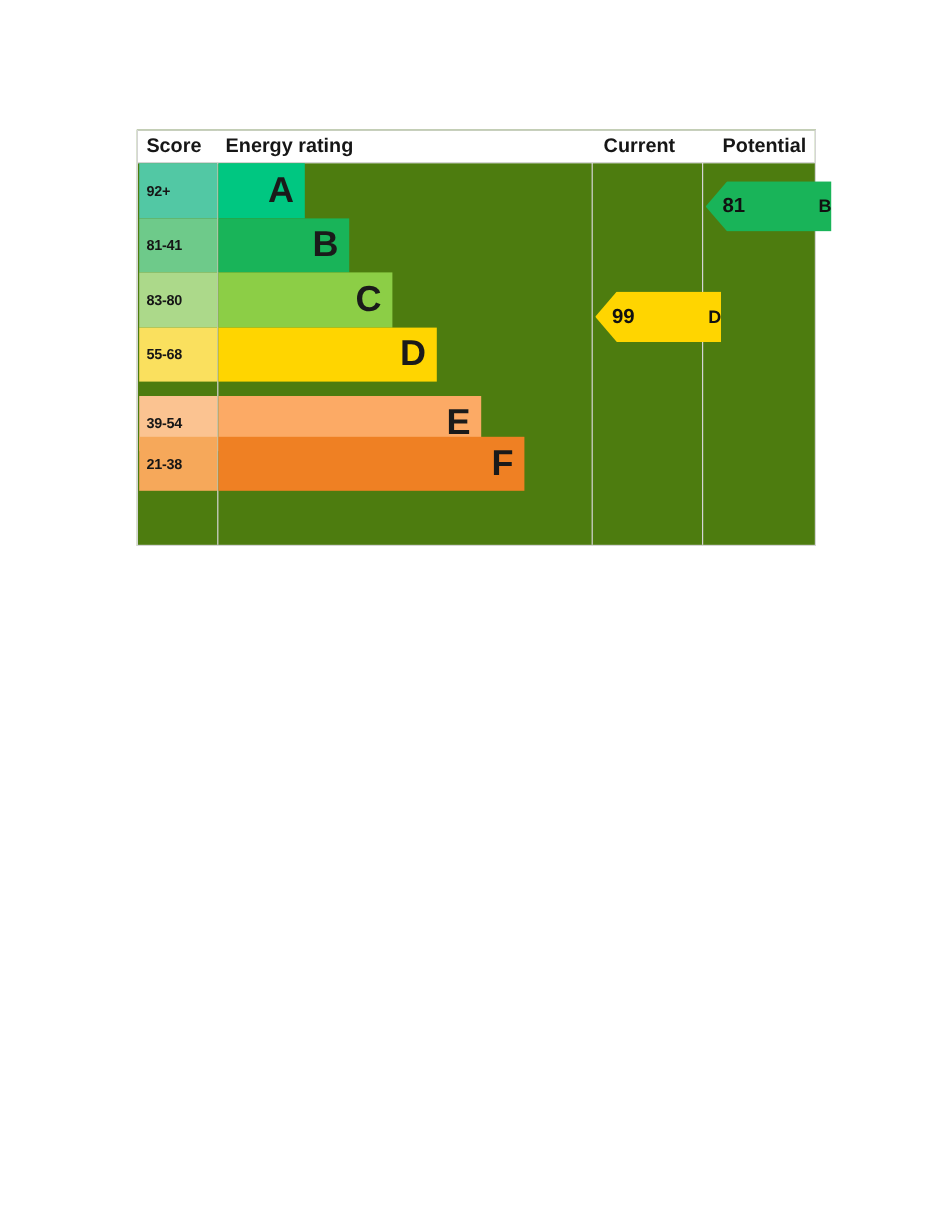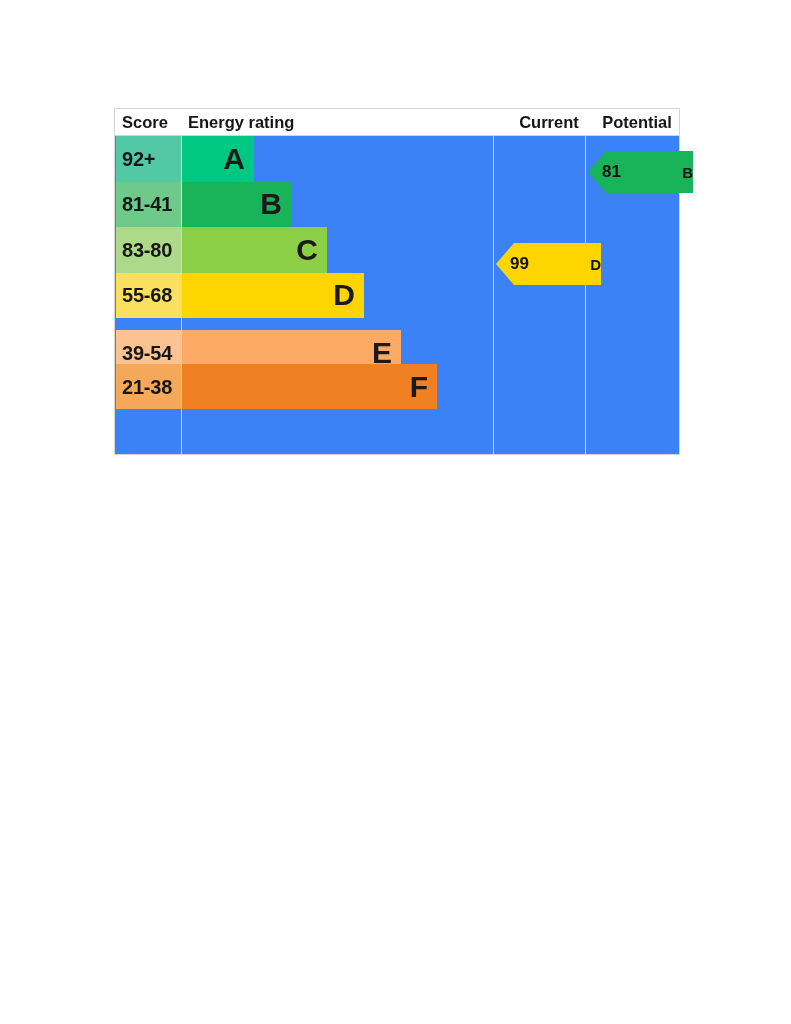--- a/index.html
+++ b/index.html
@@ -21,21 +21,21 @@
     width: 566px;
     height: 347px;
   }
 
   
   .epc-table {
     position: absolute;
     inset: 0;
     border: 1px solid #d5d5d5;
     box-sizing: border-box;
-    background: #3b82f6;
+    background: #4d7c0f;
   }
 
   
   .hdr {
     position: absolute;
     left: 0; top: 0;
     width: 100%;
     height: 27px;
     box-sizing: border-box;
     border-bottom: 1px solid #d5d5d5;
@@ -46,21 +46,21 @@
     top: 0;
     height: 26px;
     line-height: 26px;
     font-size: 16.5px;
     font-weight: bold;
     color: #161616;
     white-space: nowrap;
   }
   .hdr-score     { left: 7px;   }
   .hdr-rating    { left: 73px; text-align: center;  }
-  .hdr-current   { left: 388px; width: 92px; text-align: center; }
+  .hdr-current   { left: 388px; width: 92px; }
   .hdr-potential { left: 474px; width: 96px; text-align: center; }
 
   
   .vrule {
     position: absolute;
     top: 0;
     width: 1px;
     height: 100%;
     background: #d5d5d5;
   }
@@ -88,21 +88,21 @@
     top: 0;
     width: 65px;
     height: 100%;
     box-sizing: border-box;
   }
   .score-text {
     position: absolute;
     left: 6px;
     top: 50%;
     transform: translateY(-50%);
-    font-size: 20px;
+    font-size: 12px;
     font-weight: bold;
     color: #161616;
     letter-spacing: -0.2px;
     white-space: nowrap;
   }
   .bar {
     position: absolute;
     left: 67px;
     top: 0;
     height: 100%;

